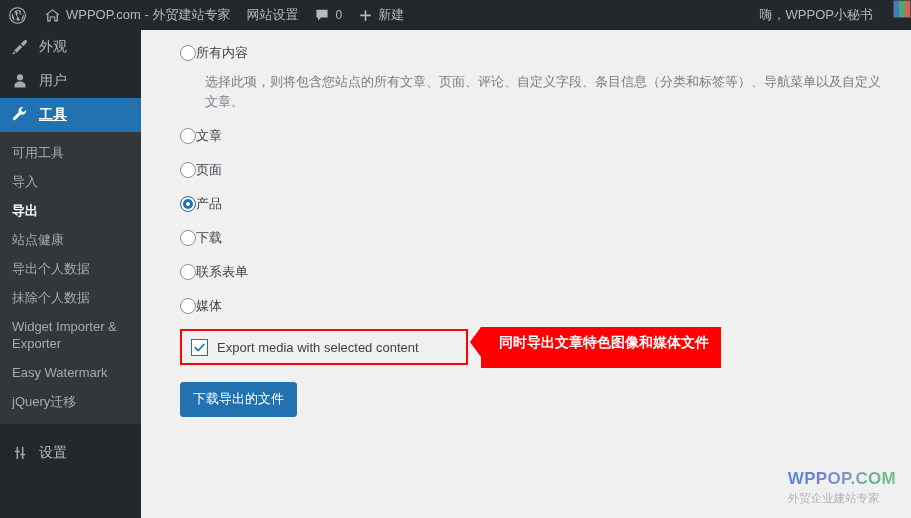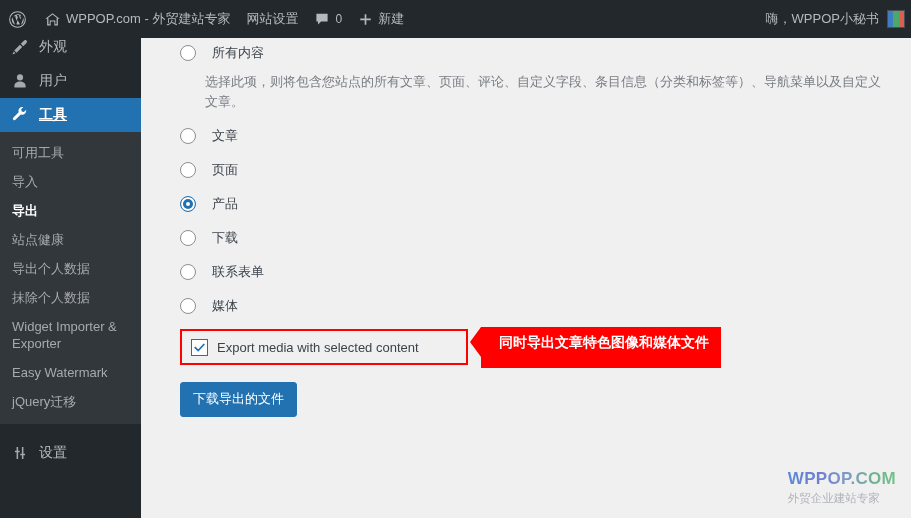--- a/index.html
+++ b/index.html
@@ -9,36 +9,36 @@
     overflow: hidden;
     font-family: "Liberation Sans", "DejaVu Sans", sans-serif;
   }
   body { background: #f0f0f1; }
 
   #app { position: relative; width: 911px; height: 518px; }
 
   
   #adminbar {
     position: absolute; top: 0; left: 0;
-    width: 911px; height: 38px;
+    width: 911px; height: 30px;
     background: #23282d;
     display: flex; align-items: center;
     color: #b4b9be;
     font-size: 13px;
     z-index: 30;
   }
   .ab-item {
     display: flex; align-items: center;
     height: 30px; padding: 0 8px;
     color: #b4b9be; white-space: nowrap;
     gap: 5px;
   }
   .ab-item.logo { padding: 0 9px 0 8px; }
   .ab-spacer { flex: 1 1 auto; }
-  .ab-right { display: flex; align-items: center; height: 30px; padding-right: 6px; gap: 8px;}
+  .ab-right { display: flex; height: 30px; gap: 20px;}
   .ab-label { line-height: 30px; }
   .ab-count { color: #b4b9be; font-size: 12px; }
   .avatar {
     width: 18px; height: 18px;
     border: 1px solid #4a4f55;
     display: grid; grid-template-columns: 1fr 1fr 1fr;
     overflow: hidden;
   }
   .avatar i { display: block; }
   .avatar i:nth-child(1) { background: #3f7cc0; }
@@ -97,21 +97,21 @@
   .wrap { padding: 12px 20px 0 20px; }
   h1.page-title {
     font-size: 17px;
     font-weight: 700;
     color: #1d2327;
     margin: 0 0 16px 0;
     line-height: 1.3;
   }
   .opt-row {
     display: flex; align-items: center;
-    gap: 16px;
+    gap: 0;
     height: 22px;
     margin-bottom: 12px;
   }
   .radio {
     width: 16px; height: 16px;
     border-radius: 50%;
     border: 1px solid #8c8f94;
     background: #fff;
     flex: 0 0 16px;
     position: relative;

